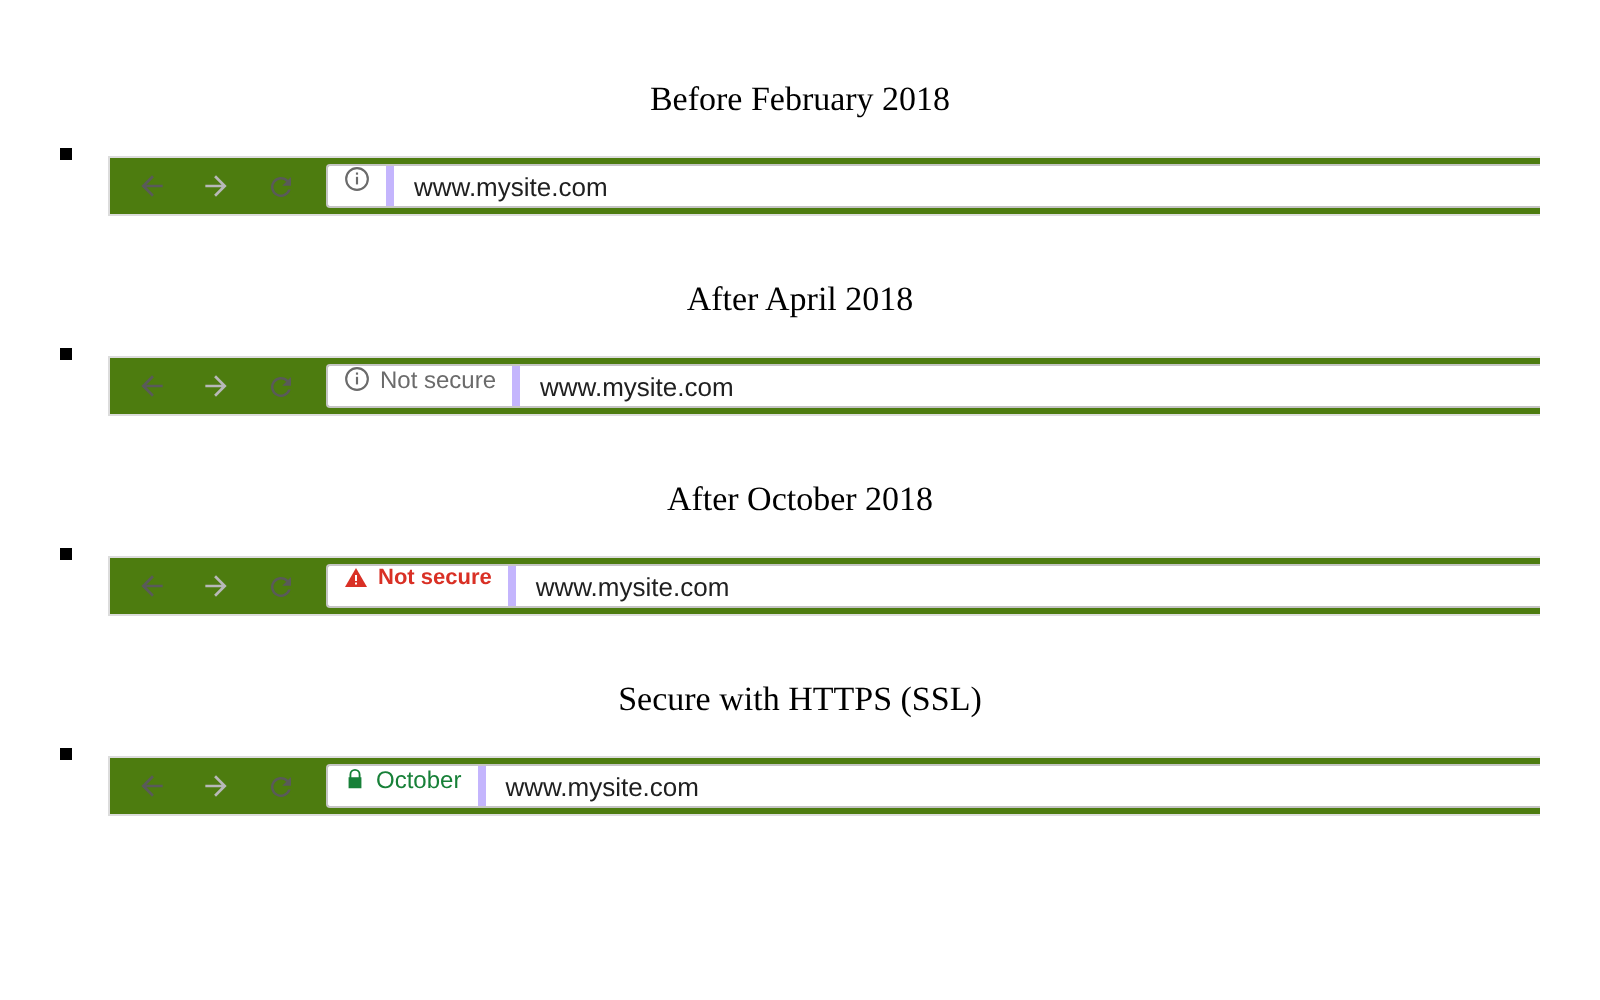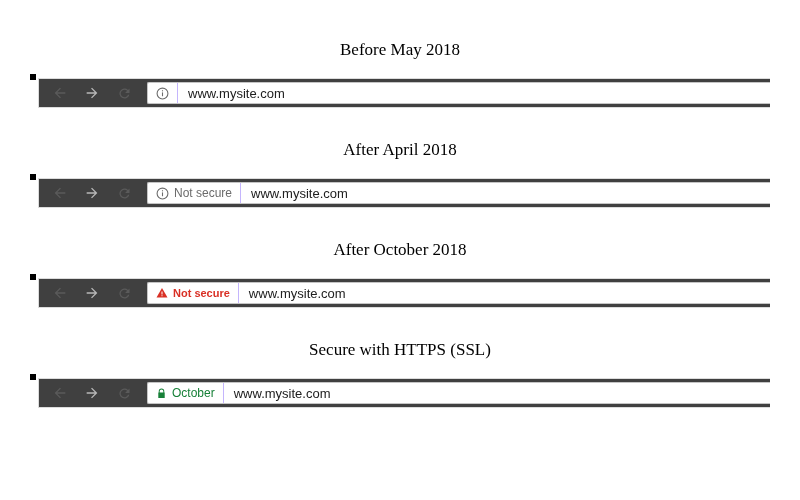--- a/index.html
+++ b/index.html
@@ -26,27 +26,27 @@
   .black-tick {
     position: absolute;
     left: 0;
     top: -4px;
     width: 6px;
     height: 6px;
     background: #000;
   }
   .toolbar {
     position: absolute;
-    left: 8px;
+    left: 24px;
     right: 0;
     top: 0;
     height: 30px;
     display: flex;
     align-items: center;
-    background: #404040;
+    background: #4d7c0f;
     border: 1px solid #dcdcdc;
     border-right: none;
   }
   .nav-area {
     display: flex;
     align-items: center;
     padding: 0 8px 0 12px;
     gap: 14px;
     height: 100%;
   }
@@ -65,45 +65,44 @@
     background: #fff;
     border: 1px solid #c5c5c5;
     border-right: none;
     border-radius: 2px 0 0 2px;
     display: flex;
     align-items: center;
     margin-left: 6px;
   }
   .status-chip {
     display: flex;
-    align-items: center;
     gap: 5px;
     padding: 0 8px;
     height: 100%;
-    border-right: 1px solid #c4b5fd;
+    border-right: 4px solid #c4b5fd;
     font-family: Arial, sans-serif;
     font-size: 12px;
     white-space: nowrap;
   }
   .status-chip.gray { color: #6b6b6b; }
   .status-chip.red  { color: #d93025; font-size: 11px; font-weight: 600; }
   .status-chip.green{ color: #178038; }
   .url-text {
     padding: 0 10px;
     font-family: Arial, sans-serif;
     font-size: 13px;
     color: #202020;
   }
   svg { display: block; }
 </style>
 </head>
 <body>
 
 <div class="section">
-  <div class="caption">Before May 2018</div>
+  <div class="caption">Before February 2018</div>
   <div class="bar-wrapper">
     <div class="black-tick"></div>
     <div class="toolbar">
       <div class="nav-area">
         <div class="nav-btn">
           <svg width="16" height="16" viewBox="0 0 24 24">
               <path d="M20 11H7.83l5.59-5.59L12 4l-8 8 8 8 1.41-1.41L7.83 13H20v-2z" fill="currentColor"></path>
             </svg>
         </div>
         <div class="nav-btn disabled">

